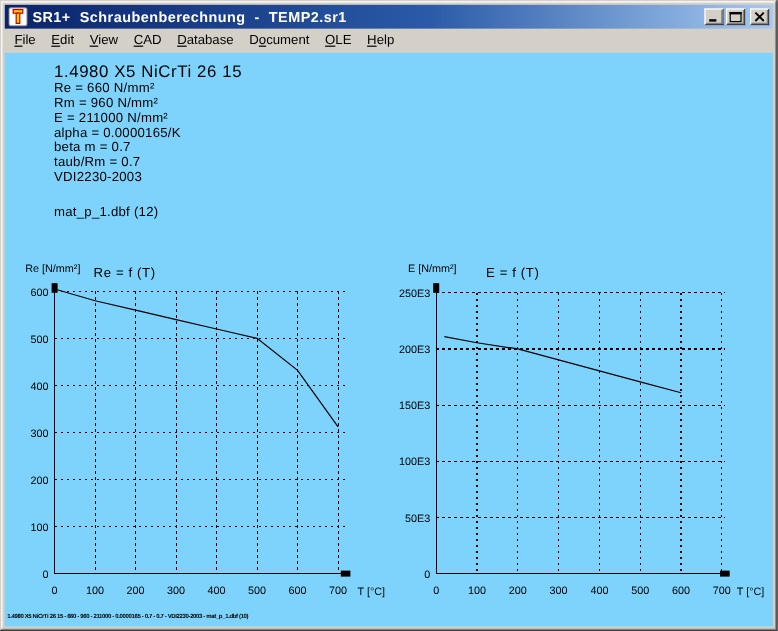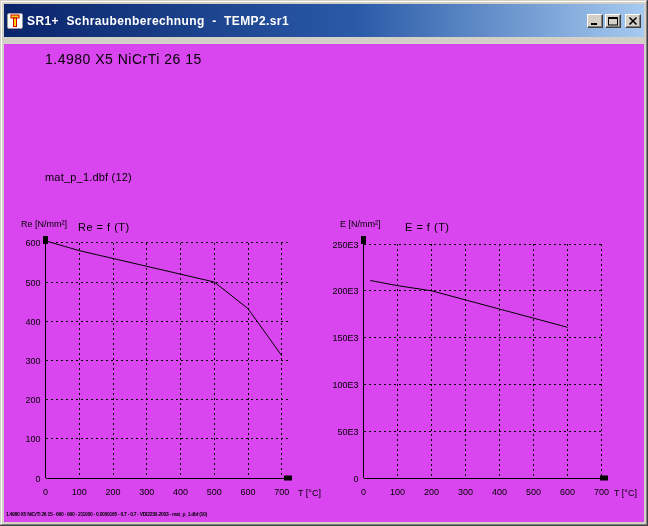--- a/index.html
+++ b/index.html
@@ -8,21 +8,21 @@
     background:#d4d0c8;
     font-family:"Liberation Sans",sans-serif;
     -webkit-font-smoothing:none;
   }
   #window{
     position:absolute;inset:0;background:#d4d0c8;
     box-shadow: inset -1px -1px 0 #404040, inset 1px 1px 0 #d4d0c8,
                 inset -2px -2px 0 #808080, inset 2px 2px 0 #ffffff;
   }
   #titlebar{
-    position:absolute;left:4px;top:4px;width:640px;height:33px;
+    position:absolute;left:4px;top:4px;width:640px;height:20px;
     background:linear-gradient(to right,#0a246a 0%,#2a5aa8 55%,#a6caf0 100%);
     display:flex;align-items:center;color:#fff;box-sizing:border-box;
   }
   #app-icon{width:16px;height:16px;margin-left:3px;flex:0 0 auto;display:block;}
   #title{
     font-size:12px;font-weight:bold;margin-left:4px;white-space:pre;
     letter-spacing:0.4px;overflow:hidden;
   }
   #tb-buttons{margin-left:auto;margin-right:3px;display:flex;align-items:center;}
   .tb-btn{
@@ -34,21 +34,21 @@
   .tb-btn svg{display:block;}
   #menubar{
     position:absolute;left:4px;top:24px;width:640px;height:20px;
     background:#d4d0c8;display:flex;align-items:center;
     font-size:11px;color:#000;padding-left:3px;box-sizing:border-box;
   }
   .menu-item{padding:2px 5px;margin-right:3px;white-space:nowrap;}
   .menu-item u{text-decoration:underline;text-underline-offset:1px;}
   #client{
     position:absolute;left:4px;top:44px;width:640px;height:478px;
-    background:#d946ef;color:#000;overflow:hidden;
+    background:#7dd3fc;color:#000;overflow:hidden;
   }
   #mat-name{position:absolute;left:41px;top:7px;font-size:14px;letter-spacing:0.5px;}
   #mat-props{position:absolute;left:41px;top:24px;font-size:11px;line-height:12.3px;letter-spacing:0.2px;}
   #mat-source{position:absolute;left:41px;top:127px;font-size:11px;letter-spacing:0.2px;}
   #charts{position:absolute;left:0;top:0;}
   #charts .grid{stroke:#000;stroke-width:1;stroke-dasharray:2 3;shape-rendering:crispEdges;}
   #charts .axis{stroke:#000;stroke-width:1;shape-rendering:crispEdges;}
   #charts .axend{fill:#000;}
   #charts .curve{fill:none;stroke:#000;stroke-width:1;}
   #charts text{fill:#000;}
@@ -88,23 +88,42 @@
         </svg>
       </span>
       <span class="tb-btn" style="margin-left:4px;">
         <svg width="12" height="10" viewBox="0 0 12 10">
           <path d="M2.5 1.5 L9.5 8.5 M9.5 1.5 L2.5 8.5" stroke="#000" stroke-width="1.6"></path>
         </svg>
       </span>
     </span>
   </div>
 
+  <div id="menubar">
+      <div class="menu-item"><u>F</u>ile</div>
+      <div class="menu-item"><u>E</u>dit</div>
+      <div class="menu-item"><u>V</u>iew</div>
+      <div class="menu-item"><u>C</u>AD</div>
+      <div class="menu-item"><u>D</u>atabase</div>
+      <div class="menu-item">D<u>o</u>cument</div>
+      <div class="menu-item"><u>O</u>LE</div>
+      <div class="menu-item"><u>H</u>elp</div>
+    </div>
 
   <div id="client">
     <div id="mat-name">1.4980 X5 NiCrTi 26 15</div>
+    <div id="mat-props">
+      <div class="mat-line">Re = 660 N/mm²</div>
+      <div class="mat-line">Rm = 960 N/mm²</div>
+      <div class="mat-line">E = 211000 N/mm²</div>
+      <div class="mat-line">alpha = 0.0000165/K</div>
+      <div class="mat-line">beta m = 0.7</div>
+      <div class="mat-line">taub/Rm = 0.7</div>
+      <div class="mat-line">VDI2230-2003</div>
+    </div>
     <div id="mat-source">mat_p_1.dbf  (12)</div>
 
     <svg id="charts" width="640" height="478" viewBox="0 0 640 478">
         <line x1="75.25" y1="198.79999999999998" x2="75.25" y2="434" class="grid"></line>
         <line x1="109" y1="198.79999999999998" x2="109" y2="434" class="grid"></line>
         <line x1="142.75" y1="198.79999999999998" x2="142.75" y2="434" class="grid"></line>
         <line x1="176.5" y1="198.79999999999998" x2="176.5" y2="434" class="grid"></line>
         <line x1="210.25" y1="198.79999999999998" x2="210.25" y2="434" class="grid"></line>
         <line x1="244" y1="198.79999999999998" x2="244" y2="434" class="grid"></line>
         <line x1="277.75" y1="198.79999999999998" x2="277.75" y2="434" class="grid"></line>

